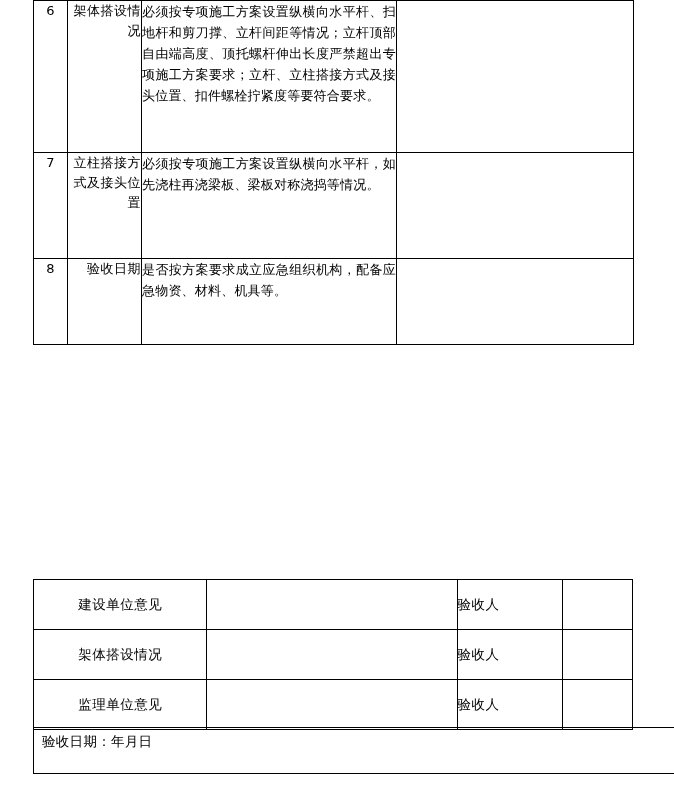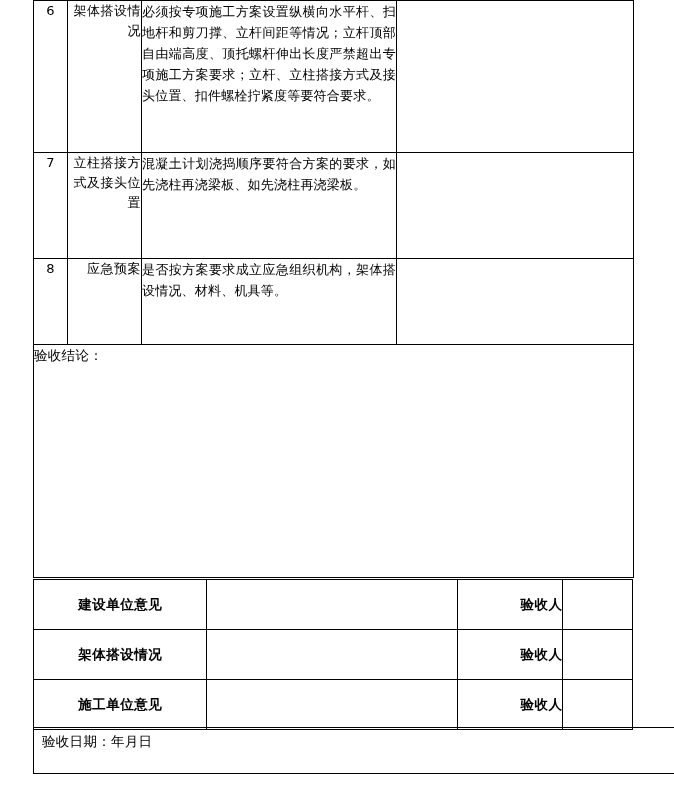--- a/index.html
+++ b/index.html
@@ -86,33 +86,32 @@
     width: 600px;
     border-collapse: collapse;
     table-layout: fixed;
   }
   table.sign td {
     border: 1px solid #000000;
     height: 49px;
     font-size: 13.5px;
     padding: 0;
     letter-spacing: 0.5px;
-    font-weight: bold;
   }
   .sign-label {
     width: 162px;
     text-align: center;
     vertical-align: middle;
   }
   .sign-blank {
     width: 234px;
   }
   .sign-person {
     width: 99px;
-    text-align: right;
+    text-align: left;
     vertical-align: middle;
   }
   .sign-sig {
     width: 65px;
   }
 
   .date-row {
     position: absolute;
     left: 33px;
     top: 727px;
@@ -145,33 +144,28 @@
     <tbody>
       <tr class="row6">
         <td class="cell-no">6</td>
         <td class="cell-item">架体搭设情况</td>
         <td class="cell-req">必须按专项施工方案设置纵横向水平杆、扫地杆和剪刀撑、立杆间距等情况；立杆顶部自由端高度、顶托螺杆伸出长度严禁超出专项施工方案要求；立杆、立柱搭接方式及接头位置、扣件螺栓拧紧度等要符合要求。</td>
         <td class="cell-res"></td>
       </tr>
       <tr class="row7">
         <td class="cell-no">7</td>
         <td class="cell-item">立柱搭接方式及接头位置</td>
-        <td class="cell-req">混凝土计划浇捣顺序要符合方案的要求，如先浇柱再浇梁板、如先浇柱再浇梁板。</td>
+        <td class="cell-req">必须按专项施工方案设置纵横向水平杆，如先浇柱再浇梁板、梁板对称浇捣等情况。</td>
         <td class="cell-res"></td>
       </tr>
       <tr class="row8">
         <td class="cell-no">8</td>
-        <td class="cell-item">应急预案</td>
-        <td class="cell-req">是否按方案要求成立应急组织机构，架体搭设情况、材料、机具等。</td>
+        <td class="cell-item">验收日期</td>
+        <td class="cell-req">是否按方案要求成立应急组织机构，配备应急物资、材料、机具等。</td>
         <td class="cell-res"></td>
-      </tr>
-      <tr>
-        <td class="conclusion-cell" colspan="4">
-          <span class="conclusion-label">验收结论：</span>
-        </td>
       </tr>
     </tbody>
   </table>
 
   <table class="sign">
     <colgroup>
       <col class="sign-label">
       <col class="sign-blank">
       <col class="sign-person">
       <col class="sign-sig">
@@ -183,21 +177,21 @@
         <td class="sign-person">验收人</td>
         <td class="sign-sig"></td>
       </tr>
       <tr>
         <td class="sign-label">架体搭设情况</td>
         <td class="sign-blank"></td>
         <td class="sign-person">验收人</td>
         <td class="sign-sig"></td>
       </tr>
       <tr>
-        <td class="sign-label">施工单位意见</td>
+        <td class="sign-label">监理单位意见</td>
         <td class="sign-blank"></td>
         <td class="sign-person">验收人</td>
         <td class="sign-sig"></td>
       </tr>
     </tbody>
   </table>
 
   <table class="date-row">
     <tbody>
       <tr>

